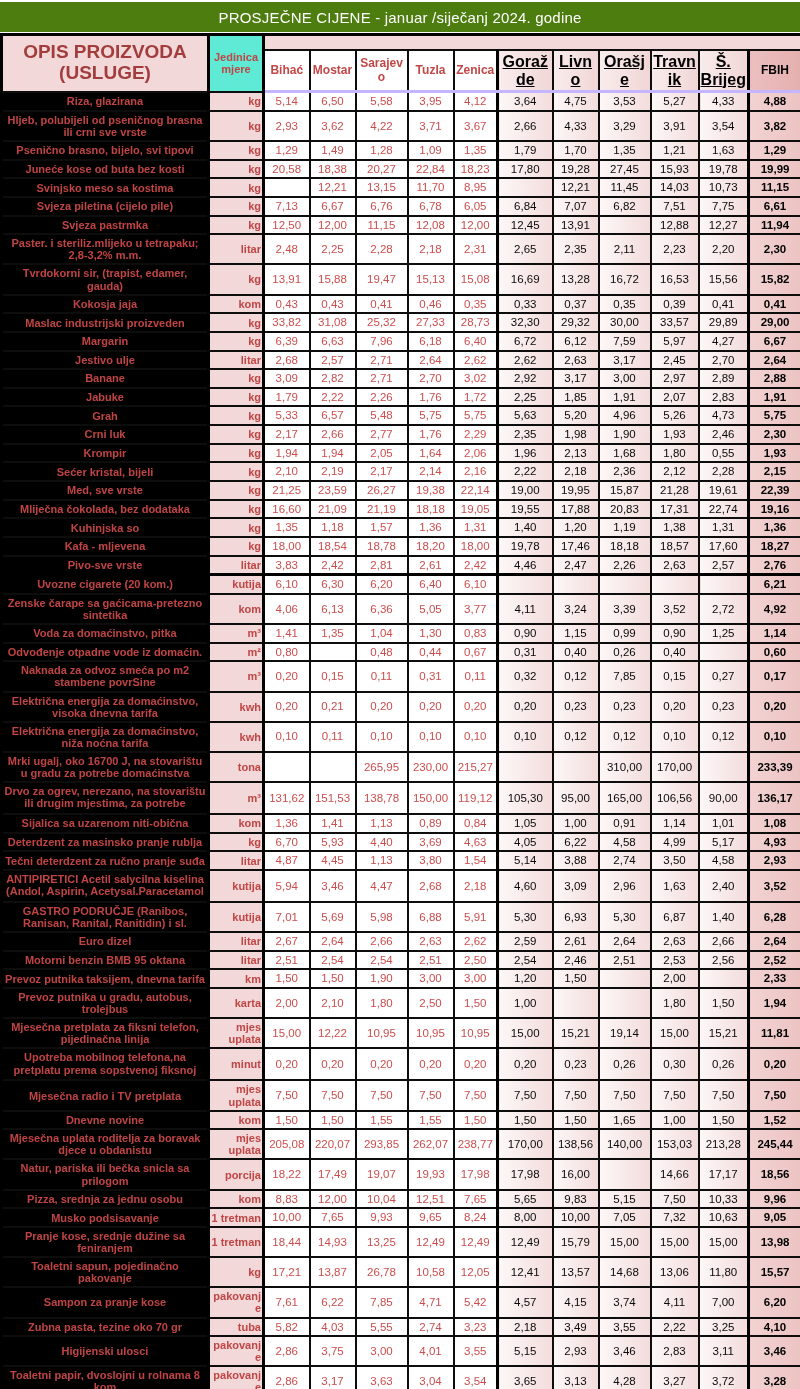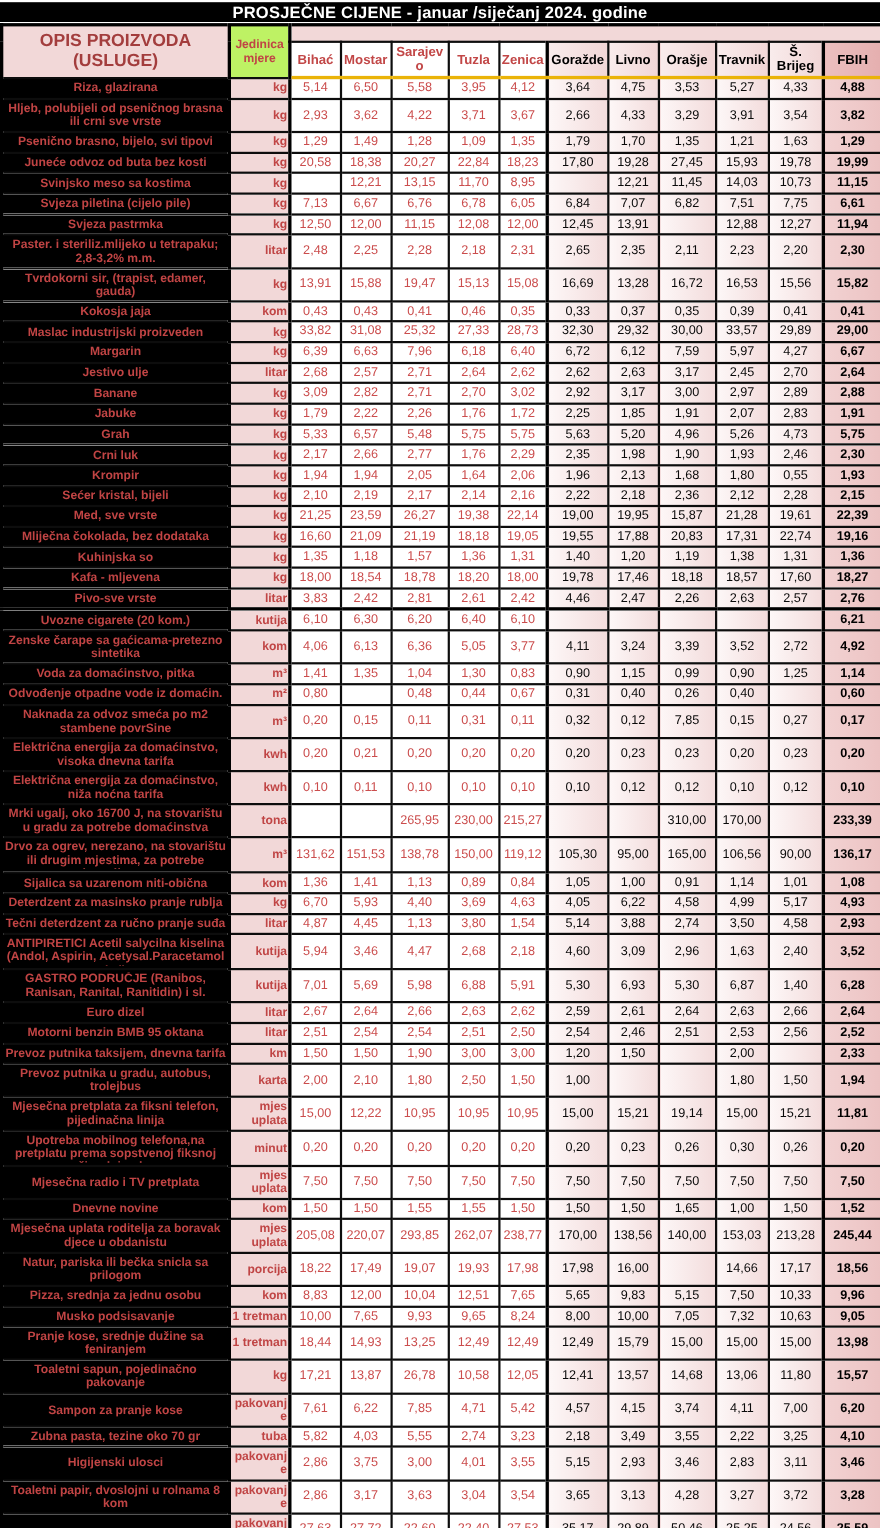--- a/index.html
+++ b/index.html
@@ -1,39 +1,39 @@
 <!DOCTYPE html>
 <html><head>
 <meta charset="utf-8">
 <style>
   html,body{margin:0;padding:0;background:#fff;}
   body{width:800px;font-family:"Liberation Sans",sans-serif;-webkit-font-smoothing:antialiased;}
-  .title-band{margin-top:2px;height:18px;background:#000000;color:#ffffff;display:flex;
-    align-items:center;justify-content:center;font-weight:bold;font-size:15px;letter-spacing:.2px;}
+  .title-band{margin-top:2px;height:30px;background:#4d7c0f;color:#ffffff;display:flex;
+    align-items:center;justify-content:center;font-weight:normal;font-size:15px;letter-spacing:.2px;}
   table{border-collapse:collapse;table-layout:fixed;width:800px;border:3px solid #000;margin-top:1px;}
   th,td{border:2px solid #0d0d0d;padding:2px 1px;font-size:11px;line-height:1.1;
     text-align:center;vertical-align:middle;overflow:hidden;word-wrap:break-word;}
   
-  th.opis{background:#f2d8d8;color:#a33d3d;font-weight:bold;font-size:16px;border-right:3px solid #000;}
-  th.unit-h{background:#bef264;color:#c04545;font-weight:bold;font-size:11px;border-right:3px solid #000;}
+  th.opis{background:#f2d8d8;color:#a33d3d;font-weight:bold;font-size:19px;border-right:3px solid #000;}
+  th.unit-h{background:#5eead4;color:#c04545;font-weight:bold;font-size:11px;border-right:3px solid #000;}
   td.strip{background:#f2d8d8;height:13px;padding:0;}
   th.city-red{background:#ffffff;color:#c24747;font-weight:bold;font-size:12px;}
-  th.city-blk{background:linear-gradient(90deg,#f9ecec,#f1d6d6);color:#000;font-weight:bold;font-size:12px;}
+  th.city-blk{background:linear-gradient(90deg,#f9ecec,#f1d6d6);color:#000;font-weight:bold;font-size:16px;text-decoration:underline;}
   th.city-tot{background:linear-gradient(90deg,#ecbfbf,#e5afaf);color:#000;font-weight:bold;font-size:12px;border-left:3px solid #000;}
   
   td.name{background:#000000;color:#c04444;font-weight:bold;font-size:11px;border-right:3px solid #000;}
   td.name .clip{max-height:26px;overflow:hidden;}
   td.unit{background:#f2d8d8;color:#c04545;font-weight:bold;font-size:11px;border-right:3px solid #000;text-align:right;}
   td.v-red{background:#fff;color:#cb4d4d;font-size:11.5px;}
   td.v-blk{background:linear-gradient(90deg,#fdf7f7,#f3dcdc);color:#0a0a0a;font-size:11.5px;}
   td.v-tot{background:linear-gradient(90deg,#f2d2d2,#ecc3c3);color:#000;font-weight:bold;font-size:11.5px;border-left:3px solid #000;}
   td.first-city{border-left:3px solid #000;}
   td.grp{border-left:3px solid #000;text-align:center;}
   tr.sep td{border-top:3px solid #000;}
-  thead tr.names th{border-bottom:3px solid #eab308;}
+  thead tr.names th{border-bottom:3px solid #c4b5fd;}
 </style>
 </head>
 <body>
 
 <div class="title-band">
   <span>PROSJEČNE CIJENE - januar /siječanj 2024. godine</span>
 </div>
 
 <table>
   <colgroup>
@@ -118,21 +118,21 @@
         <td class="v-red">1,35</td>
         <td class="v-blk grp">1,79</td>
         <td class="v-blk">1,70</td>
         <td class="v-blk">1,35</td>
         <td class="v-blk">1,21</td>
         <td class="v-blk">1,63</td>
         <td class="v-tot">1,29</td>
       </tr>
       <tr>
         <td class="name">
-          <div class="clip">Juneće odvoz od buta bez kosti</div>
+          <div class="clip">Juneće kose od buta bez kosti</div>
         </td>
         <td class="unit">kg</td>
         <td class="v-red first-city">20,58</td>
         <td class="v-red">18,38</td>
         <td class="v-red">20,27</td>
         <td class="v-red">22,84</td>
         <td class="v-red">18,23</td>
         <td class="v-blk grp">17,80</td>
         <td class="v-blk">19,28</td>
         <td class="v-blk">27,45</td>

